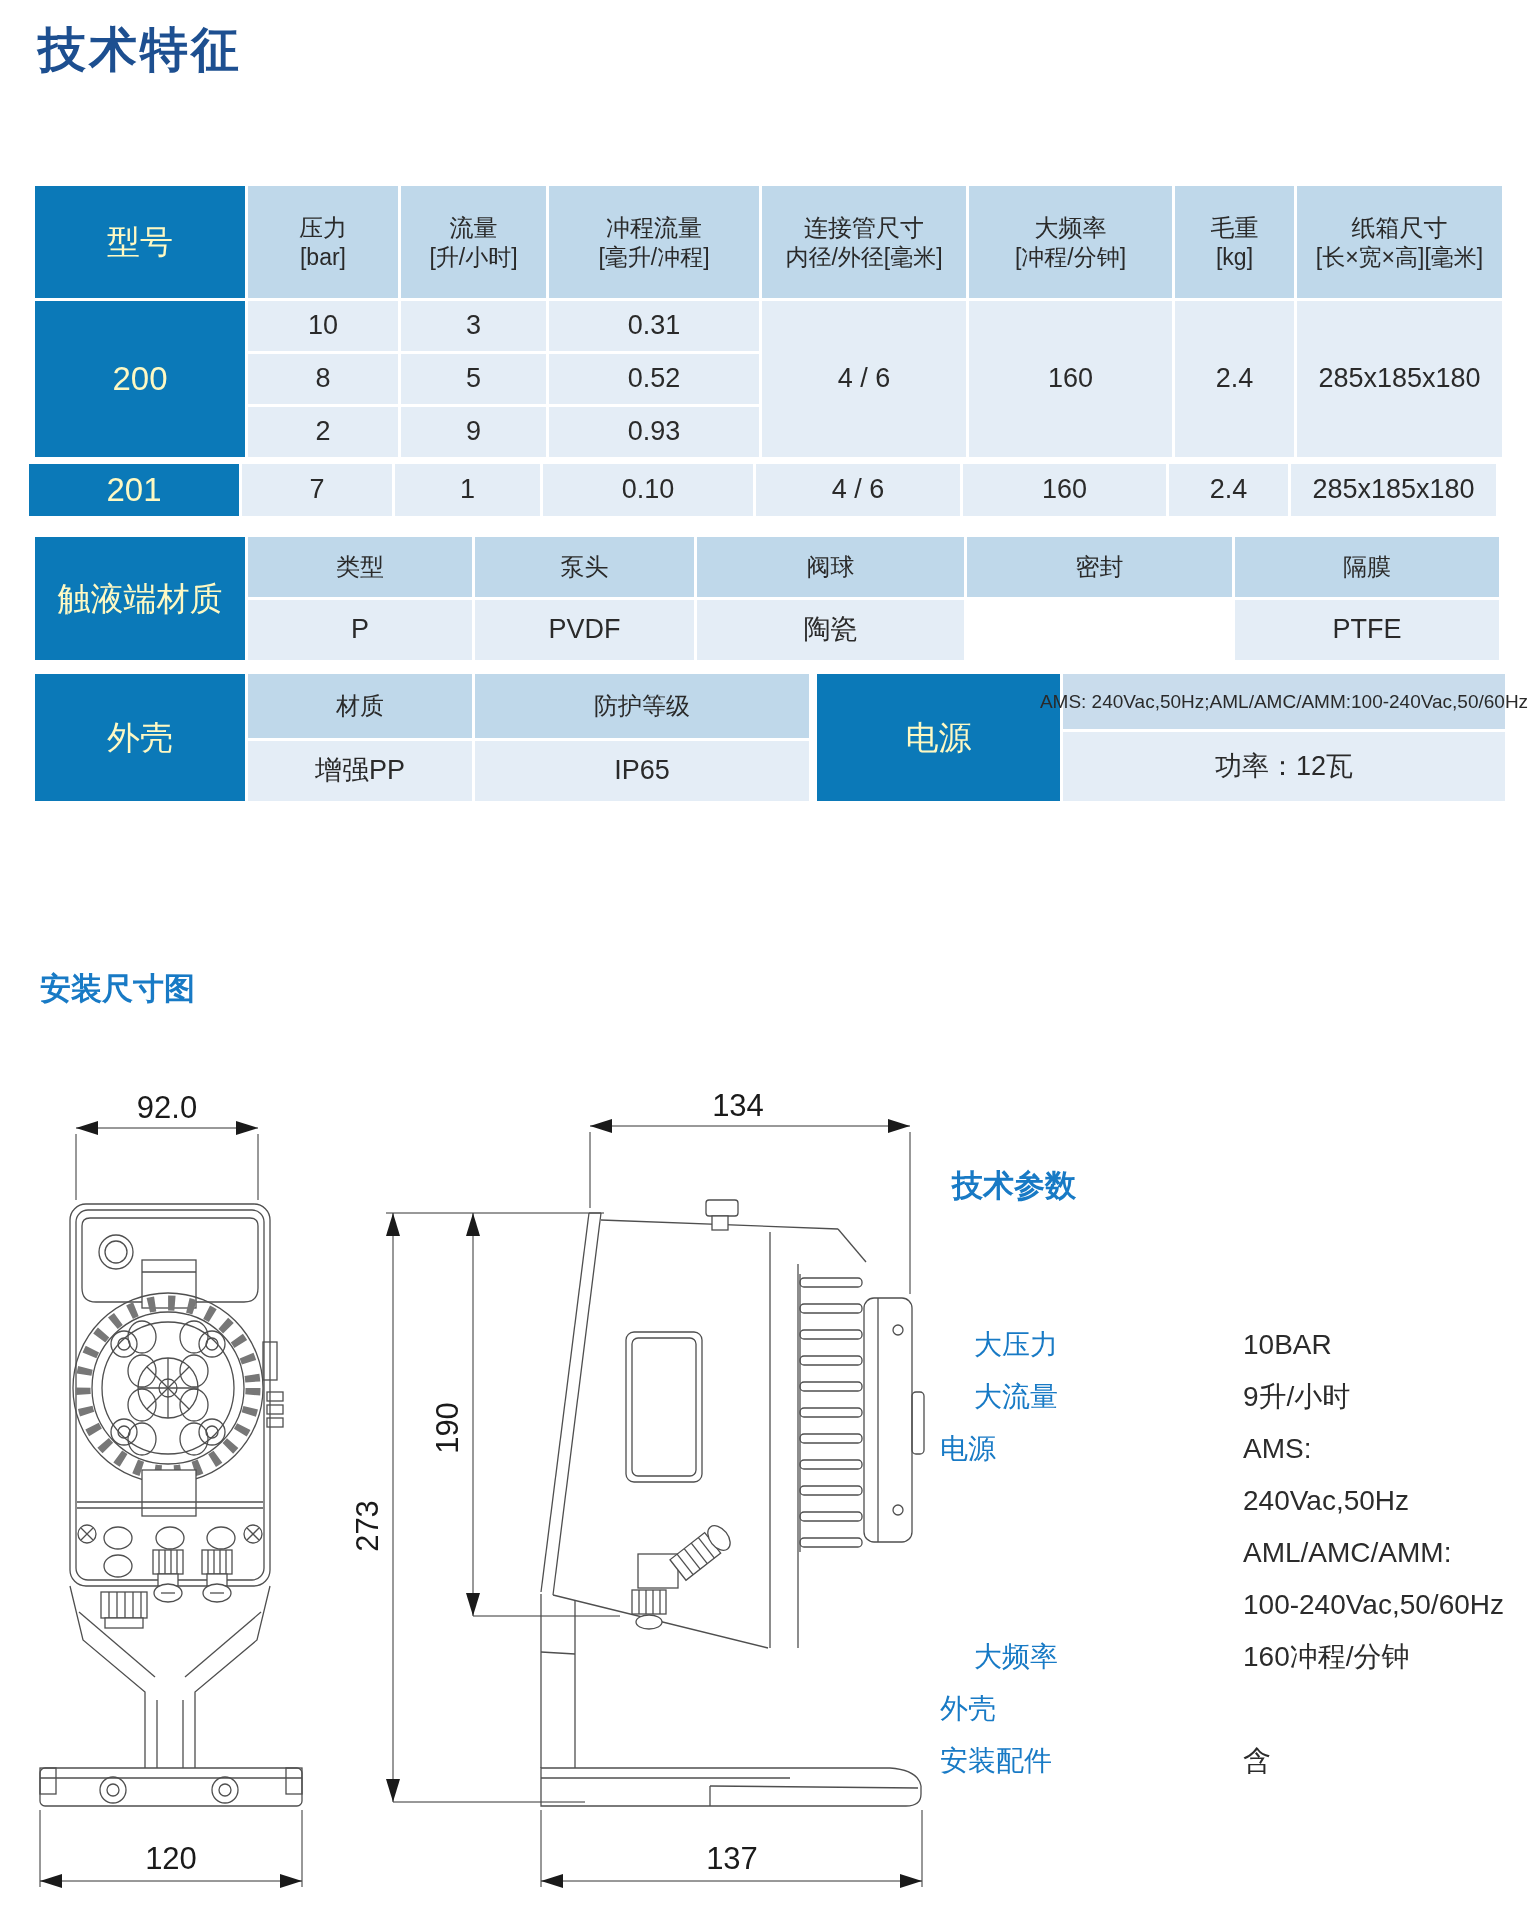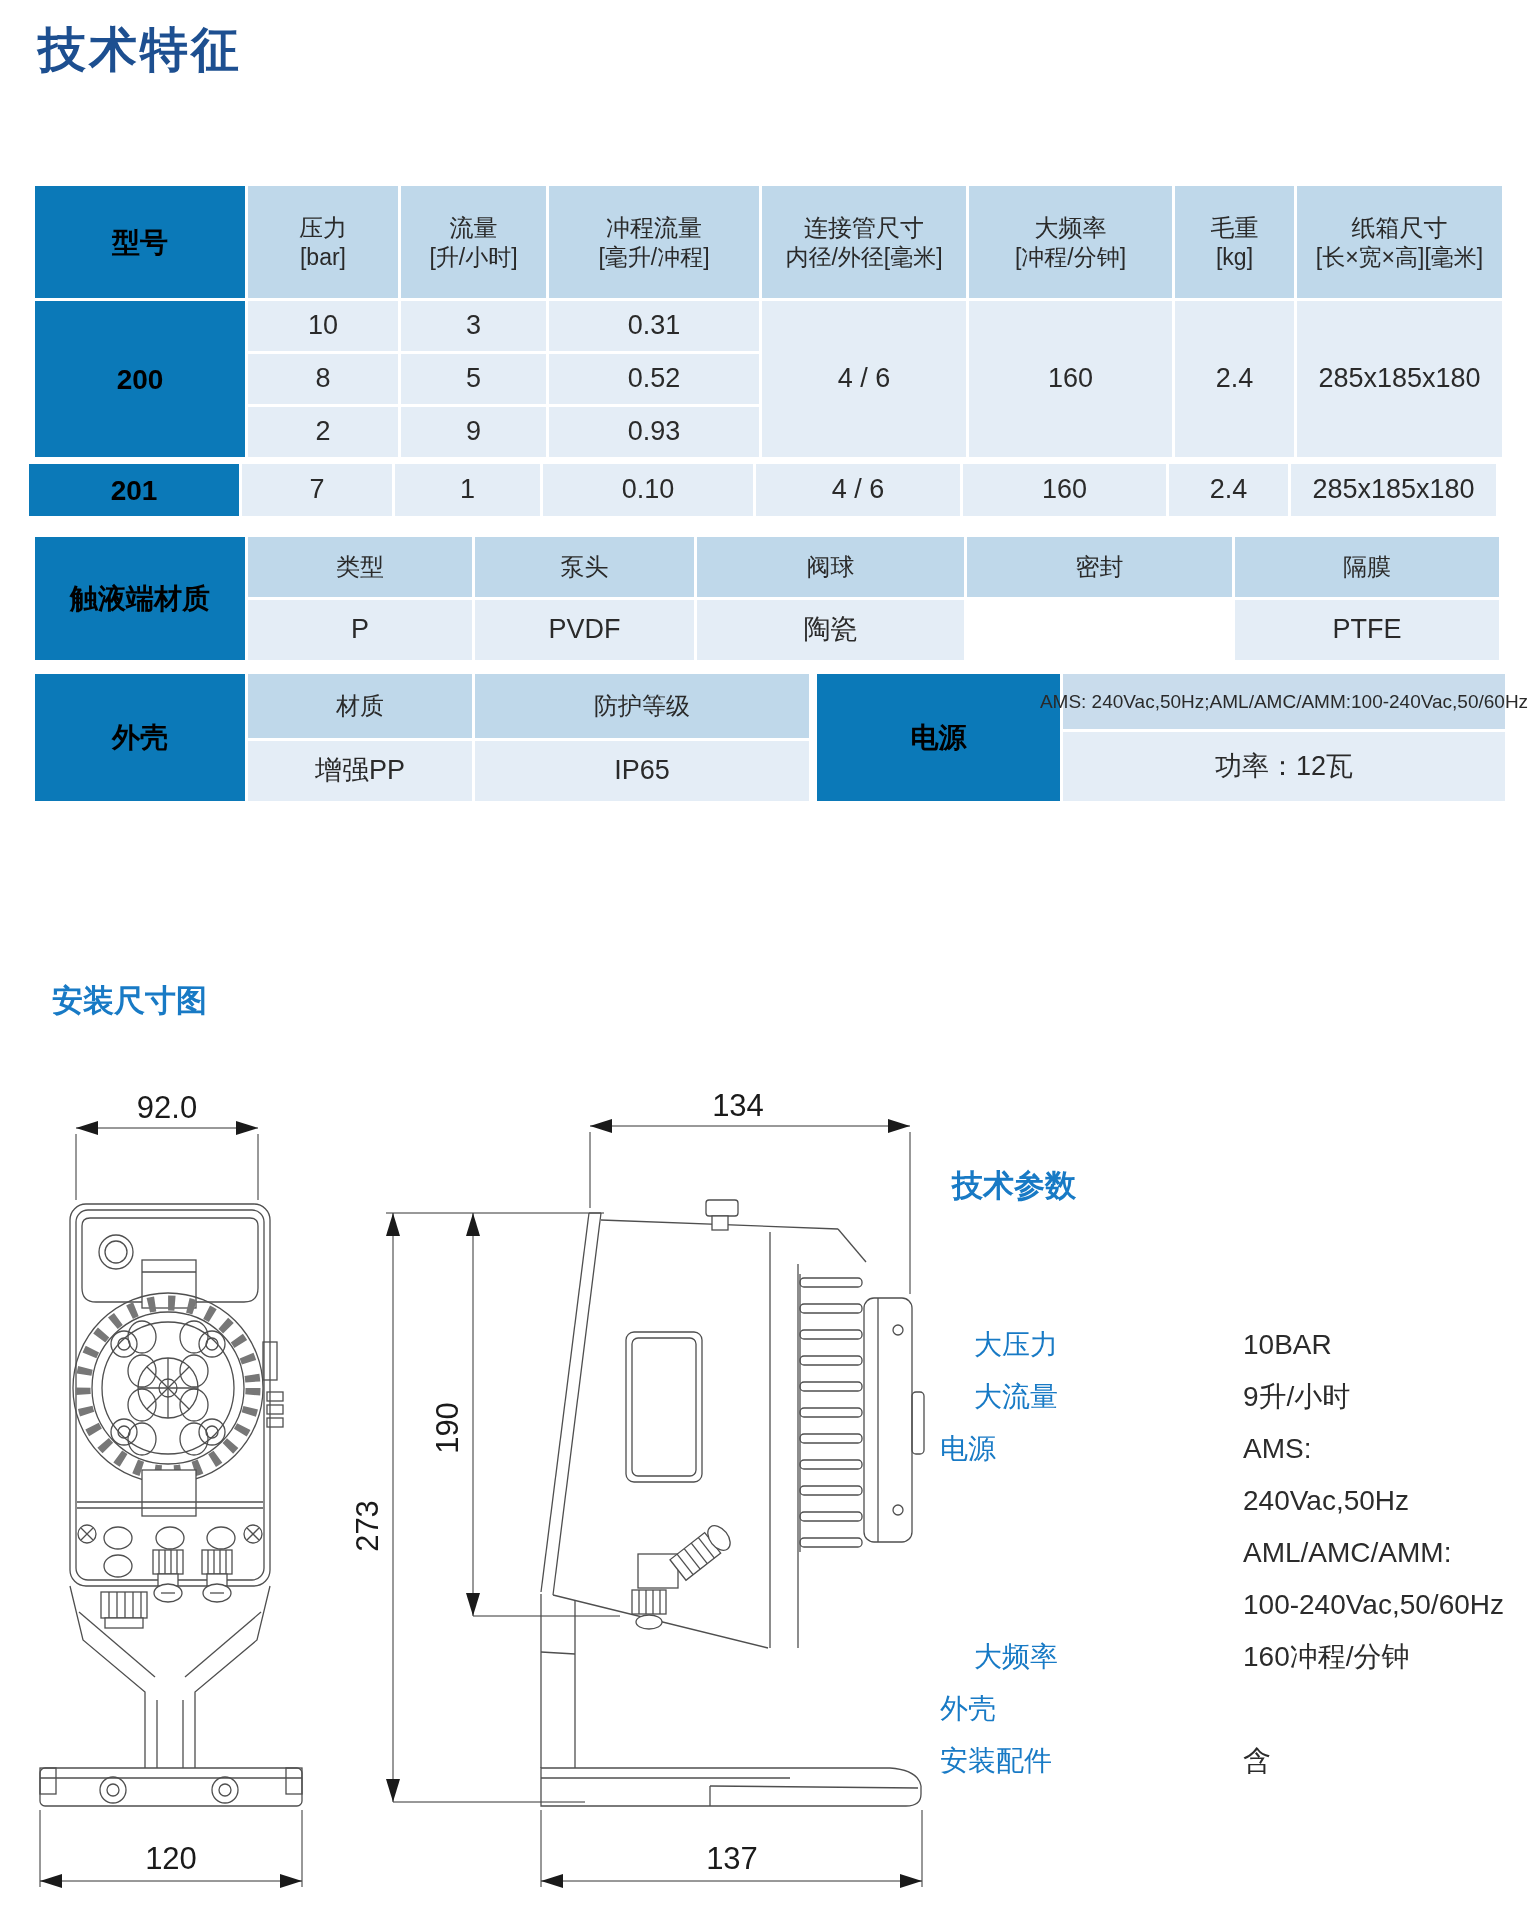--- a/index.html
+++ b/index.html
@@ -3,38 +3,38 @@
 <meta charset="utf-8">
 <style>
   html,body{margin:0;padding:0;background:#fff;}
   .page{position:relative;width:1534px;height:1920px;background:#fff;overflow:hidden;
         font-family:"Liberation Sans","DejaVu Sans",sans-serif;color:#232323;}
   h1.title{position:absolute;left:38px;top:18px;margin:0;font-size:48px;font-weight:bold;
            color:#1d4f90;letter-spacing:3px;}
   .tbl{display:grid;gap:3px;background:#fff;}
   .cell{display:flex;flex-direction:column;align-items:center;justify-content:center;
         text-align:center;font-size:27px;color:#2a2a2a;line-height:1.25;}
-  .dark{background:#0b79b8;color:#000000;font-weight:bold;font-size:28px;}
+  .dark{background:#0b79b8;color:#fef9c3;font-weight:normal;font-size:33px;}
   .hl{background:#bfd8ea;font-size:24px;}
   .hl .l2{font-size:23px;white-space:nowrap;}
   .rl{background:#e4edf6;}
   .specrow{background:#c9dcec;font-size:19px;white-space:nowrap;}
   #gridA{position:absolute;left:35px;top:186px;
          grid-template-columns:210px 150px 145px 210px 204px 203px 119px 205px;
          grid-template-rows:112px 50px 50px 50px;}
   #gridB{position:absolute;left:29px;top:464px;
          grid-template-columns:210px 150px 145px 210px 204px 203px 119px 205px;
          grid-template-rows:52px;}
   #gridM{position:absolute;left:35px;top:537px;
          grid-template-columns:210px 224px 219px 267px 265px 264px;
          grid-template-rows:60px 60px;}
   .row3{position:absolute;left:35px;top:674px;display:flex;gap:8px;}
   #gridH{grid-template-columns:210px 224px 334px;grid-template-rows:64px 60px;}
   #gridP{grid-template-columns:243px 442px;grid-template-rows:55px 69px;}
-  h2.sec{position:absolute;left:40px;top:968px;margin:12px;font-size:31px;font-weight:bold;color:#187ac5;}
+  h2.sec{position:absolute;left:40px;top:968px;margin:0;font-size:31px;font-weight:bold;color:#187ac5;}
   .drawings{position:absolute;left:35px;top:1062px;width:1499px;height:858px;}
   .drawings svg{position:absolute;top:30px;}
   #techparams{position:absolute;left:905px;top:91px;width:594px;}
   #techparams .tp-head{font-size:31px;font-weight:bold;color:#187ac5;margin:12px;}
   .tp-rows{margin-top:112px;}
   .tp-row{display:grid;grid-template-columns:255px auto;height:52px;align-items:center;}
   .tp-label{font-size:28px;color:#187ac5;font-weight:500;}
   .tp-label.indent{padding-left:34px;}
   .tp-value{font-size:28px;color:#2b2b2b;white-space:nowrap;margin-left:48px;}
   .dim-text{font-size:31px;fill:#1a1a1a;}

